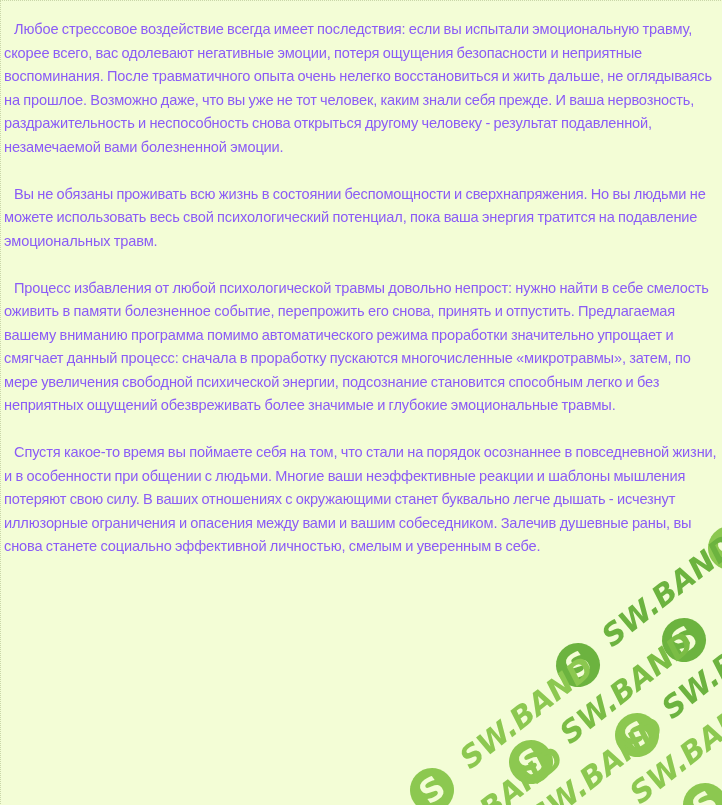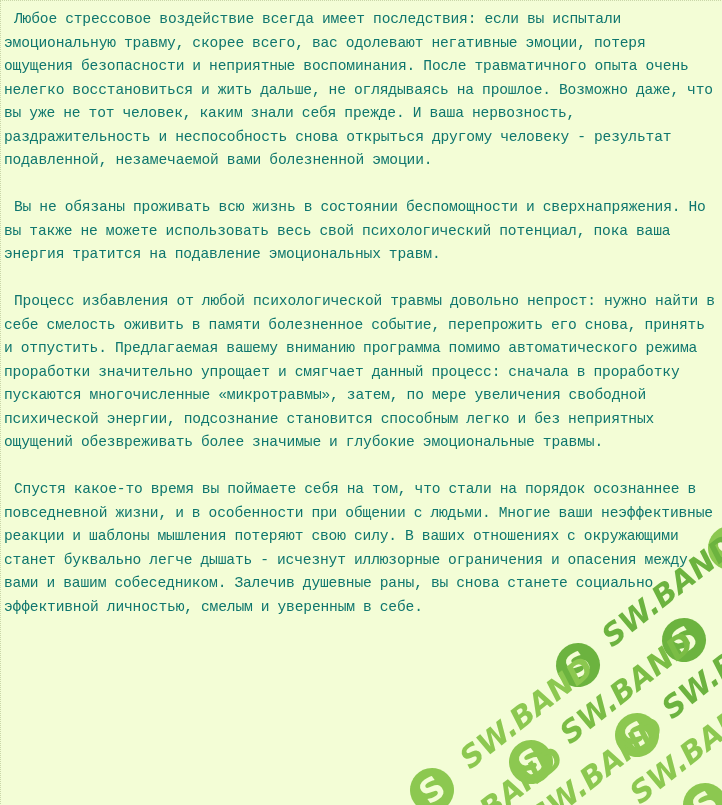--- a/index.html
+++ b/index.html
@@ -16,26 +16,26 @@
     .frame {
       position: absolute;
       left: 0; top: 0;
       width: 720px; height: 803px;
       border-left: 1px dotted #c9d7a8;
       border-top: 1px dotted #c9d7a8;
     }
     .content {
       position: absolute;
       left: 4px;
-      top: 8px;
+      top: 18px;
       width: 716px;
-      font-family: Liberation Mono, monospace;
+      font-family: Liberation Sans, sans-serif;
       font-size: 14.6px;
       line-height: 23.5px;
-      color: #0f766e;
+      color: #8b5cf6;
       letter-spacing: -0.15px;
       word-spacing: -0.5px;
     }
     .para {
       margin: 0 0 23.5px 0;
       text-indent: 10px;
     }
     .watermark {
       position: absolute;
       left: 0; top: 0;
@@ -43,21 +43,21 @@
       pointer-events: none;
     }
   </style>
 </head>
 <body>
 
 <div class="frame"></div>
 
 <div class="content">
   <p class="para">Любое стрессовое воздействие всегда имеет последствия: если вы испытали эмоциональную травму, скорее всего, вас одолевают негативные эмоции, потеря ощущения безопасности и неприятные воспоминания. После травматичного опыта очень нелегко восстановиться и жить дальше, не оглядываясь на прошлое. Возможно даже, что вы уже не тот человек, каким знали себя прежде. И ваша нервозность, раздражительность и неспособность снова открыться другому человеку - результат подавленной, незамечаемой вами болезненной эмоции.</p>
-  <p class="para">Вы не обязаны проживать всю жизнь в состоянии беспомощности и сверхнапряжения. Но вы также не можете использовать весь свой психологический потенциал, пока ваша энергия тратится на подавление эмоциональных травм.</p>
+  <p class="para">Вы не обязаны проживать всю жизнь в состоянии беспомощности и сверхнапряжения. Но вы людьми не можете использовать весь свой психологический потенциал, пока ваша энергия тратится на подавление эмоциональных травм.</p>
   <p class="para">Процесс избавления от любой психологической травмы довольно непрост: нужно найти в себе смелость оживить в памяти болезненное событие, перепрожить его снова, принять и отпустить. Предлагаемая вашему вниманию программа помимо автоматического режима проработки значительно упрощает и смягчает данный процесс: сначала в проработку пускаются многочисленные «микротравмы», затем, по мере увеличения свободной психической энергии, подсознание становится способным легко и без неприятных ощущений обезвреживать более значимые и глубокие эмоциональные травмы.</p>
   <p class="para">Спустя какое-то время вы поймаете себя на том, что стали на порядок осознаннее в повседневной жизни, и в особенности при общении с людьми. Многие ваши неэффективные реакции и шаблоны мышления потеряют свою силу. В ваших отношениях с окружающими станет буквально легче дышать - исчезнут иллюзорные ограничения и опасения между вами и вашим собеседником. Залечив душевные раны, вы снова станете социально эффективной личностью, смелым и уверенным в себе.</p>
 </div>
 
 <svg class="watermark" viewBox="0 0 722 805" xmlns="http://www.w3.org/2000/svg">
   <defs>
     <g id="logo">
       <circle cx="0" cy="0" r="22" fill="#6cb33f"></circle>
       <text x="0" y="11" text-anchor="middle" font-family="DejaVu Sans, sans-serif" font-weight="bold" font-size="32" fill="#f3fdd6">S</text>
     </g>

